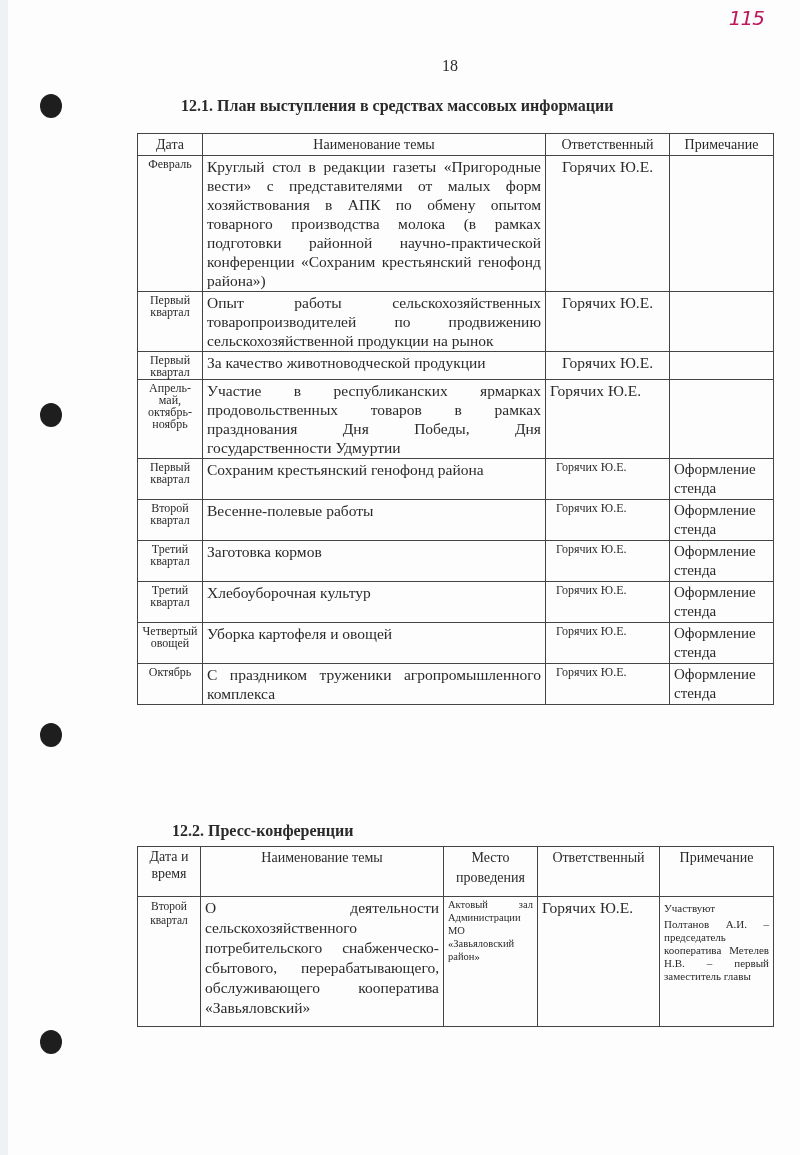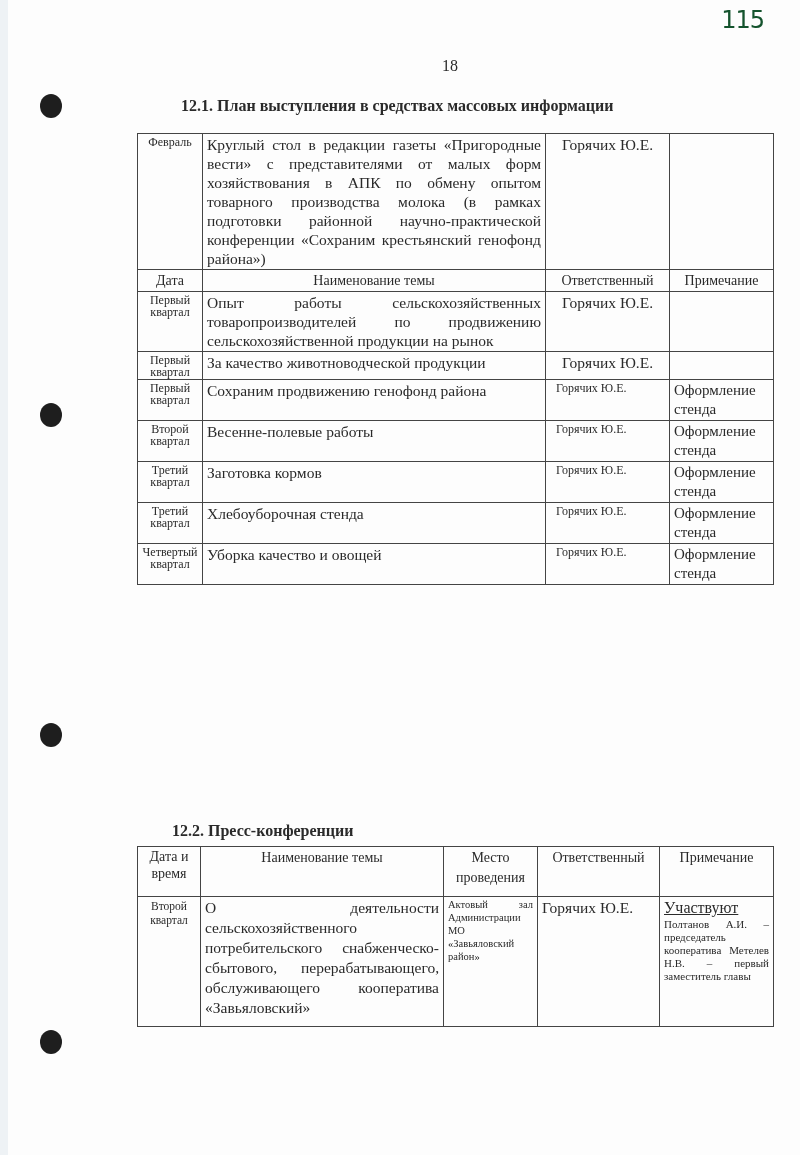--- a/index.html
+++ b/index.html
@@ -4,33 +4,33 @@
 <style>
   html, body { margin: 0; padding: 0; }
   body {
     width: 800px; height: 1155px; position: relative; overflow: hidden;
     background: #fdfdfd;
     font-family: "Liberation Serif", "DejaVu Serif", serif;
     color: #2a2a2a;
   }
   .scan-edge { position: absolute; left: 0; top: 0; width: 8px; height: 1155px; background: #eef2f5; }
   .hole { position: absolute; width: 22px; height: 24px; border-radius: 50%; background: #1e1e1e; left: 40px; }
-  .archive-num { position: absolute; right: 36px; top: 6px; font-size: 24px; color: #14532d; font-family: "DejaVu Sans", sans-serif; letter-spacing: -1px; }
+  .archive-num { position: absolute; right: 36px; top: 6px; font-size: 20px; color: #be185d; font-style: italic; font-family: "DejaVu Sans", sans-serif; letter-spacing: -1px; }
   .page-num { position: absolute; top: 57px; left: 0; width: 900px; text-align: center; font-size: 16px; }
   .section-title { position: absolute; font-weight: bold; font-size: 16px; text-align: center; }
   table { position: absolute; border-collapse: collapse; table-layout: fixed; }
   td, th { border: 1px solid #444; vertical-align: top; padding: 1px 4px; line-height: 19px; }
   th { font-weight: normal; font-size: 14px; text-align: center; }
   .c-date { font-size: 12px; text-align: center; line-height: 12px; padding-top: 2px; }
   .c-topic { font-size: 15.5px; text-align: justify; text-align-last: left; }
   .c-resp-l { font-size: 15.5px; text-align: center; }
   .c-resp-s { font-size: 12px; text-align: left; line-height: 15px; padding-left: 10px; }
   .c-note { font-size: 15px; line-height: 19px; }
   .c-place { font-size: 10.5px; line-height: 13px; text-align: justify; }
-  .u { text-decoration: underline; font-size: 16px; }
+  .u { font-size: 11px; }
   .small { font-size: 11px; line-height: 13px; display: block; text-align: justify; text-align-last: left; }
 </style>
 </head>
 <body>
 
 <div class="scan-edge"></div>
 <div class="hole" style="top:94px"></div>
 <div class="hole" style="top:403px"></div>
 <div class="hole" style="top:723px"></div>
 <div class="hole" style="top:1030px"></div>
@@ -41,71 +41,83 @@
 <div class="section-title" style="left:181px; top:97px;">12.1. План выступления в средствах массовых информации</div>
 
 <table style="left:137px; top:133px; width:636px;">
   <colgroup>
     <col style="width:65px">
       <col style="width:343px">
       <col style="width:124px">
       <col style="width:104px">
   </colgroup>
   <tbody>
-      <tr style="height:133px">
+      <tr>
+    <th>Дата</th>
+    <th>Наименование темы</th>
+    <th>Ответственный</th>
+    <th>Примечание</th>
+  </tr>
+  <tr style="height:133px">
     <td class="c-date" style="font-size:12px">Февраль</td>
     <td class="c-topic">Круглый стол в редакции газеты «Пригородные вести» с представителями от малых форм хозяйствования в АПК по обмену опытом товарного производства молока (в рамках подготовки районной научно-практической конференции «Сохраним крестьянский генофонд района»)</td>
     <td class="c-resp-l">Горячих Ю.Е.</td>
     <td class="c-note"></td>
-  </tr>
-  <tr>
-    <th>Дата</th>
-    <th>Наименование темы</th>
-    <th>Ответственный</th>
-    <th>Примечание</th>
   </tr>
   <tr style="height:57px">
     <td class="c-date">Первый квартал</td>
     <td class="c-topic">Опыт работы сельскохозяйственных товаропроизводителей по продвижению сельскохозяйственной продукции на рынок</td>
     <td class="c-resp-l">Горячих Ю.Е.</td>
     <td class="c-note"></td>
   </tr>
   <tr style="height:26px">
     <td class="c-date">Первый квартал</td>
     <td class="c-topic">За качество животноводческой продукции</td>
     <td class="c-resp-l">Горячих Ю.Е.</td>
     <td class="c-note"></td>
   </tr>
+  <tr style="height:76px">
+    <td class="c-date">Апрель-май, октябрь-ноябрь</td>
+    <td class="c-topic">Участие в республиканских ярмарках продовольственных товаров в рамках празднования Дня Победы, Дня государственности Удмуртии</td>
+    <td class="c-resp-l" style="text-align:left">Горячих Ю.Е.</td>
+    <td class="c-note"></td>
+  </tr>
   <tr style="height:38px">
     <td class="c-date">Первый квартал</td>
-    <td class="c-topic">Сохраним продвижению генофонд района</td>
+    <td class="c-topic">Сохраним крестьянский генофонд района</td>
     <td class="c-resp-s">Горячих Ю.Е.</td>
     <td class="c-note">Оформление стенда</td>
   </tr>
   <tr style="height:38px">
     <td class="c-date">Второй квартал</td>
     <td class="c-topic">Весенне-полевые работы</td>
     <td class="c-resp-s">Горячих Ю.Е.</td>
     <td class="c-note">Оформление стенда</td>
   </tr>
   <tr style="height:38px">
     <td class="c-date">Третий квартал</td>
     <td class="c-topic">Заготовка кормов</td>
     <td class="c-resp-s">Горячих Ю.Е.</td>
     <td class="c-note">Оформление стенда</td>
   </tr>
   <tr style="height:38px">
     <td class="c-date">Третий квартал</td>
-    <td class="c-topic">Хлебоуборочная стенда</td>
+    <td class="c-topic">Хлебоуборочная культур</td>
     <td class="c-resp-s">Горячих Ю.Е.</td>
     <td class="c-note">Оформление стенда</td>
   </tr>
   <tr style="height:38px">
-    <td class="c-date">Четвертый квартал</td>
-    <td class="c-topic">Уборка качество и овощей</td>
+    <td class="c-date">Четвертый овощей</td>
+    <td class="c-topic">Уборка картофеля и овощей</td>
+    <td class="c-resp-s">Горячих Ю.Е.</td>
+    <td class="c-note">Оформление стенда</td>
+  </tr>
+  <tr style="height:38px">
+    <td class="c-date">Октябрь</td>
+    <td class="c-topic">С праздником труженики агропромышленного комплекса</td>
     <td class="c-resp-s">Горячих Ю.Е.</td>
     <td class="c-note">Оформление стенда</td>
   </tr>
 </tbody>
   </table>
 
 <div class="section-title" style="left:172px; top:822px;">12.2. Пресс-конференции</div>
 
 <table style="left:137px; top:846px; width:636px;">
   <colgroup>

